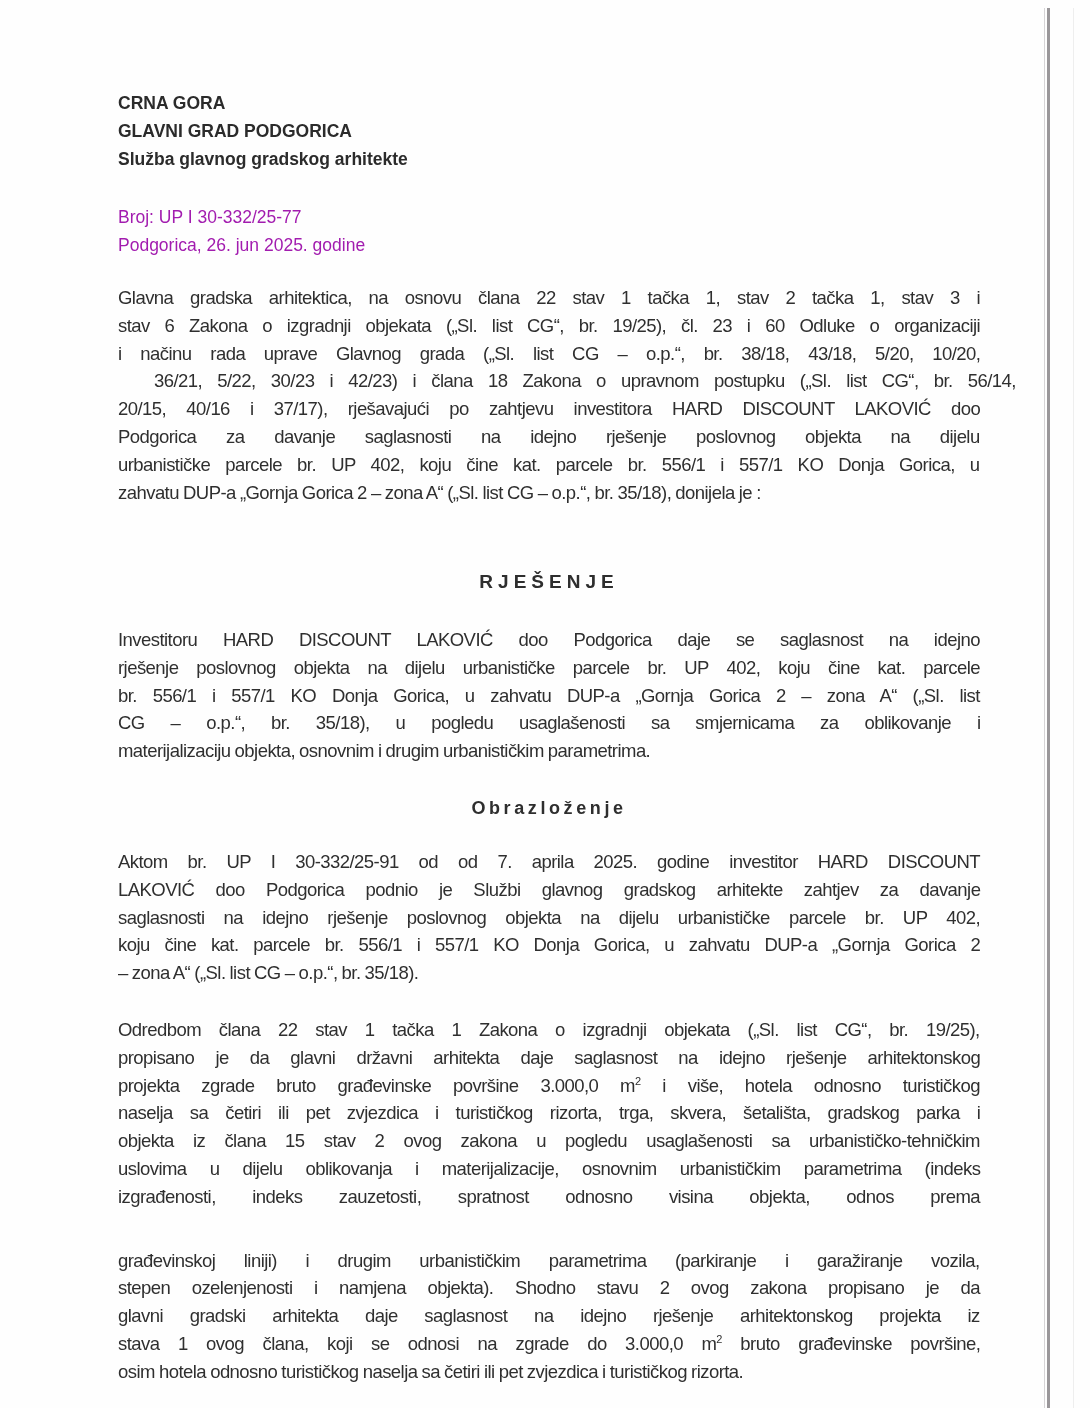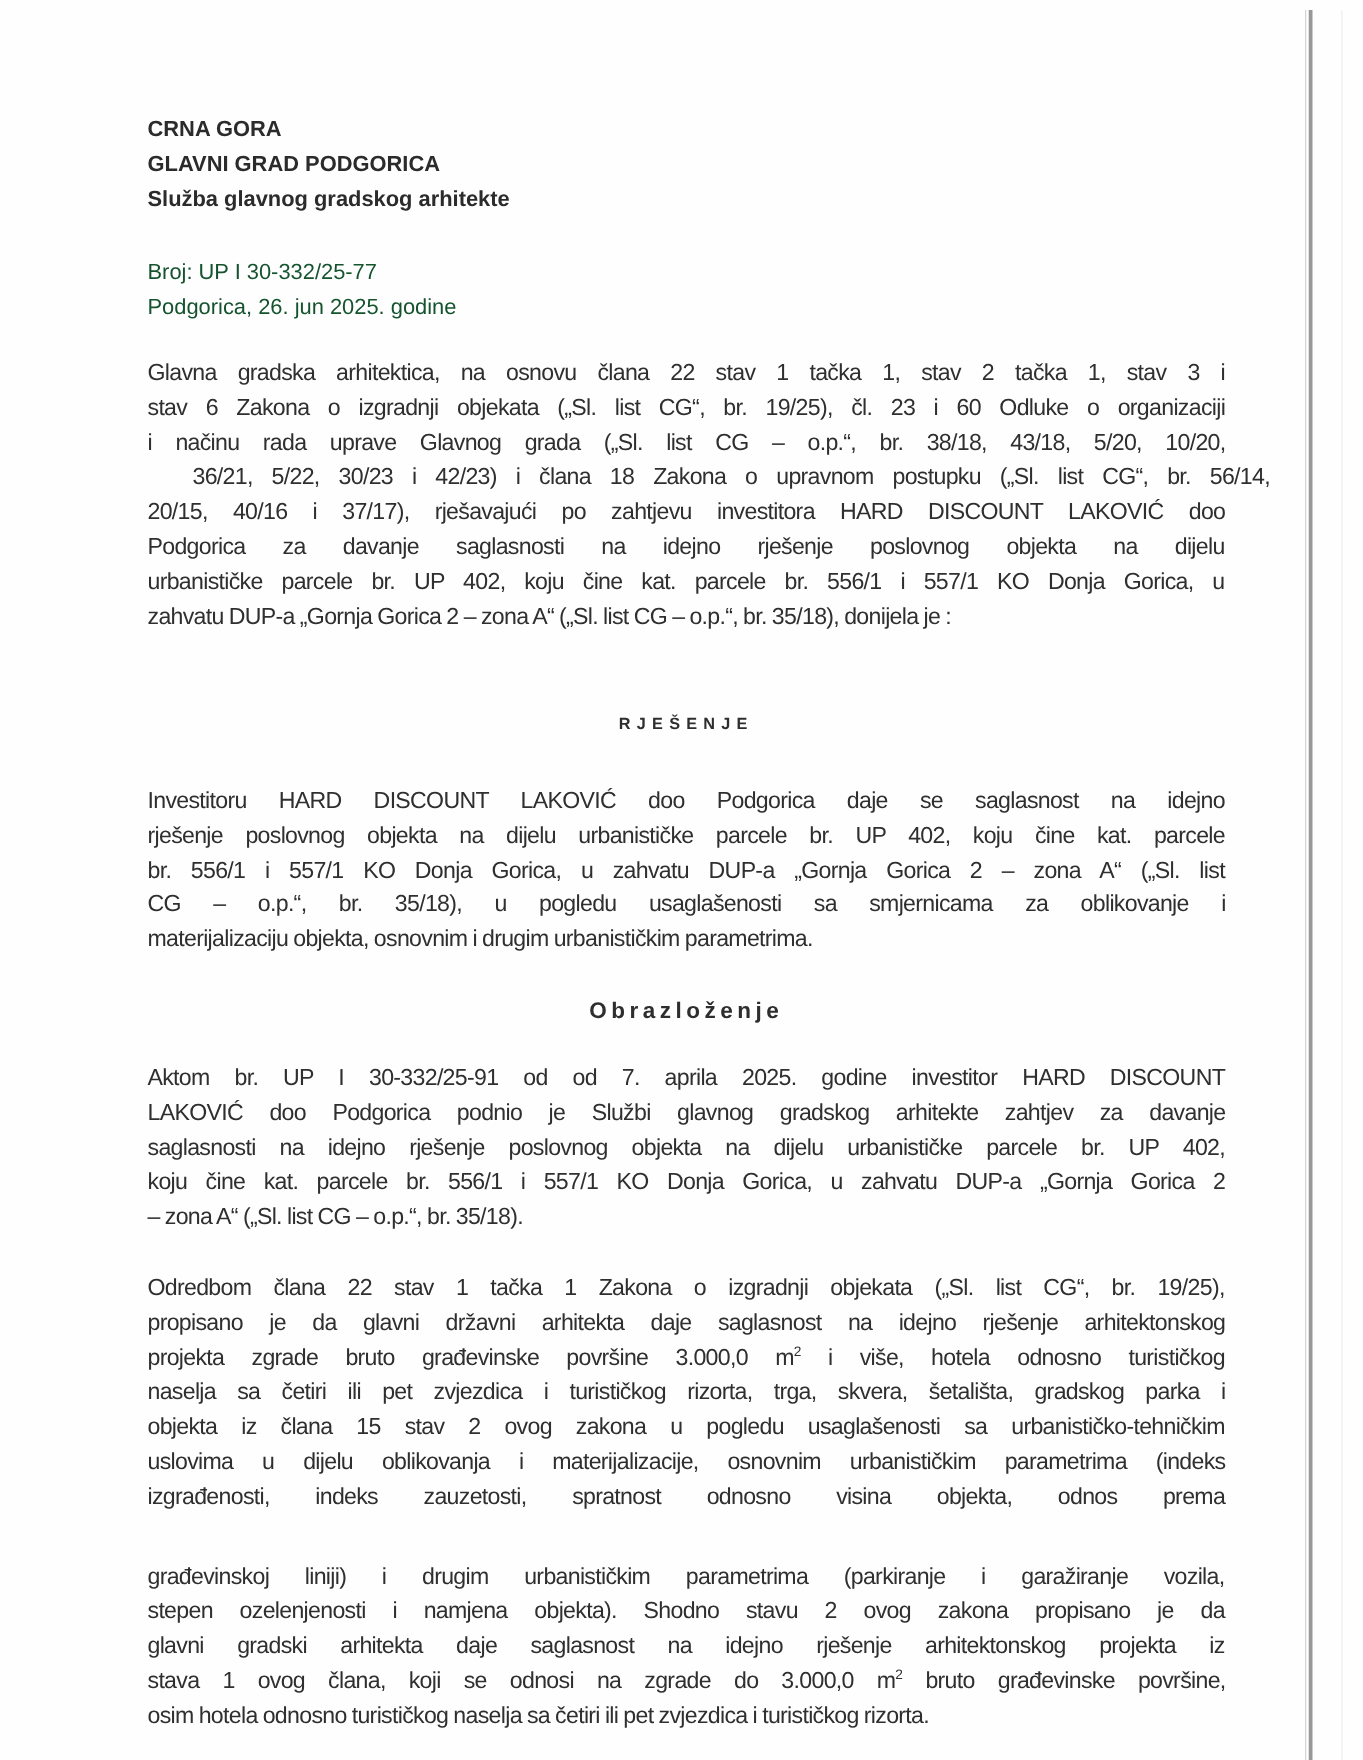--- a/index.html
+++ b/index.html
@@ -14,37 +14,37 @@
   .scan-line-3 { position: absolute; left: 1073px; top: 8px; width: 1px; height: 1400px; background: #eeeeee; }
 
   .hdr {
     position: absolute; left: 118px;
     font-family: "Liberation Sans", sans-serif; font-size: 17.5px; font-weight: bold;
     line-height: 28px; color: #2b2b2b; white-space: nowrap;
   }
   .meta {
     position: absolute; left: 118px;
     font-family: "Liberation Sans", sans-serif; font-size: 17.5px;
-    line-height: 28px; color: #14532d; white-space: nowrap; text-align: right;
+    line-height: 28px; color: #a21caf; white-space: nowrap; text-align: right;
   }
   .para {
     position: absolute; left: 118px; width: 862px;
     font-family: "Liberation Sans", sans-serif; font-size: 18.5px;
     line-height: 27.8px; color: #2f2f2f;
     text-align: justify;
     letter-spacing: -0.55px;
     word-spacing: -0.5px;
   }
   .para .ln { display: block; text-align: justify; text-align-last: justify; white-space: nowrap; overflow: visible; height: 27.8px; }
   .para .ln.last { text-align-last: left; }
   .heading {
     position: absolute; left: 118px; width: 862px; text-align: center;
     font-family: "Liberation Sans", sans-serif; font-weight: bold; color: #2e2e2e;
   }
-  .h-rjesenje { top: 571px; font-size: 13px; letter-spacing: 5px; }
+  .h-rjesenje { top: 571px; font-size: 19px; letter-spacing: 5px; }
   .h-obraz { top: 798px; font-size: 18px; letter-spacing: 3.6px; }
   sup { font-size: 11px; line-height: 0; vertical-align: 7px; }
 </style>
 </head>
 <body>
 
 <div class="page">
   <div class="scan-line-2"></div>
   <div class="scan-line-1"></div>
   <div class="scan-line-3"></div>

